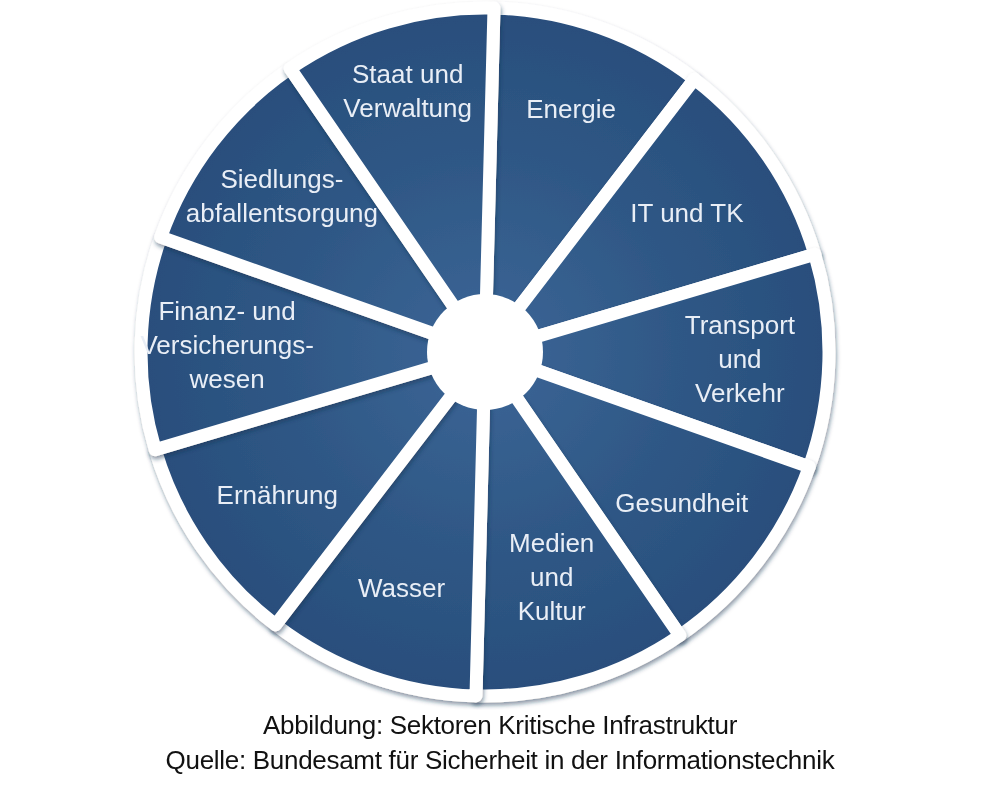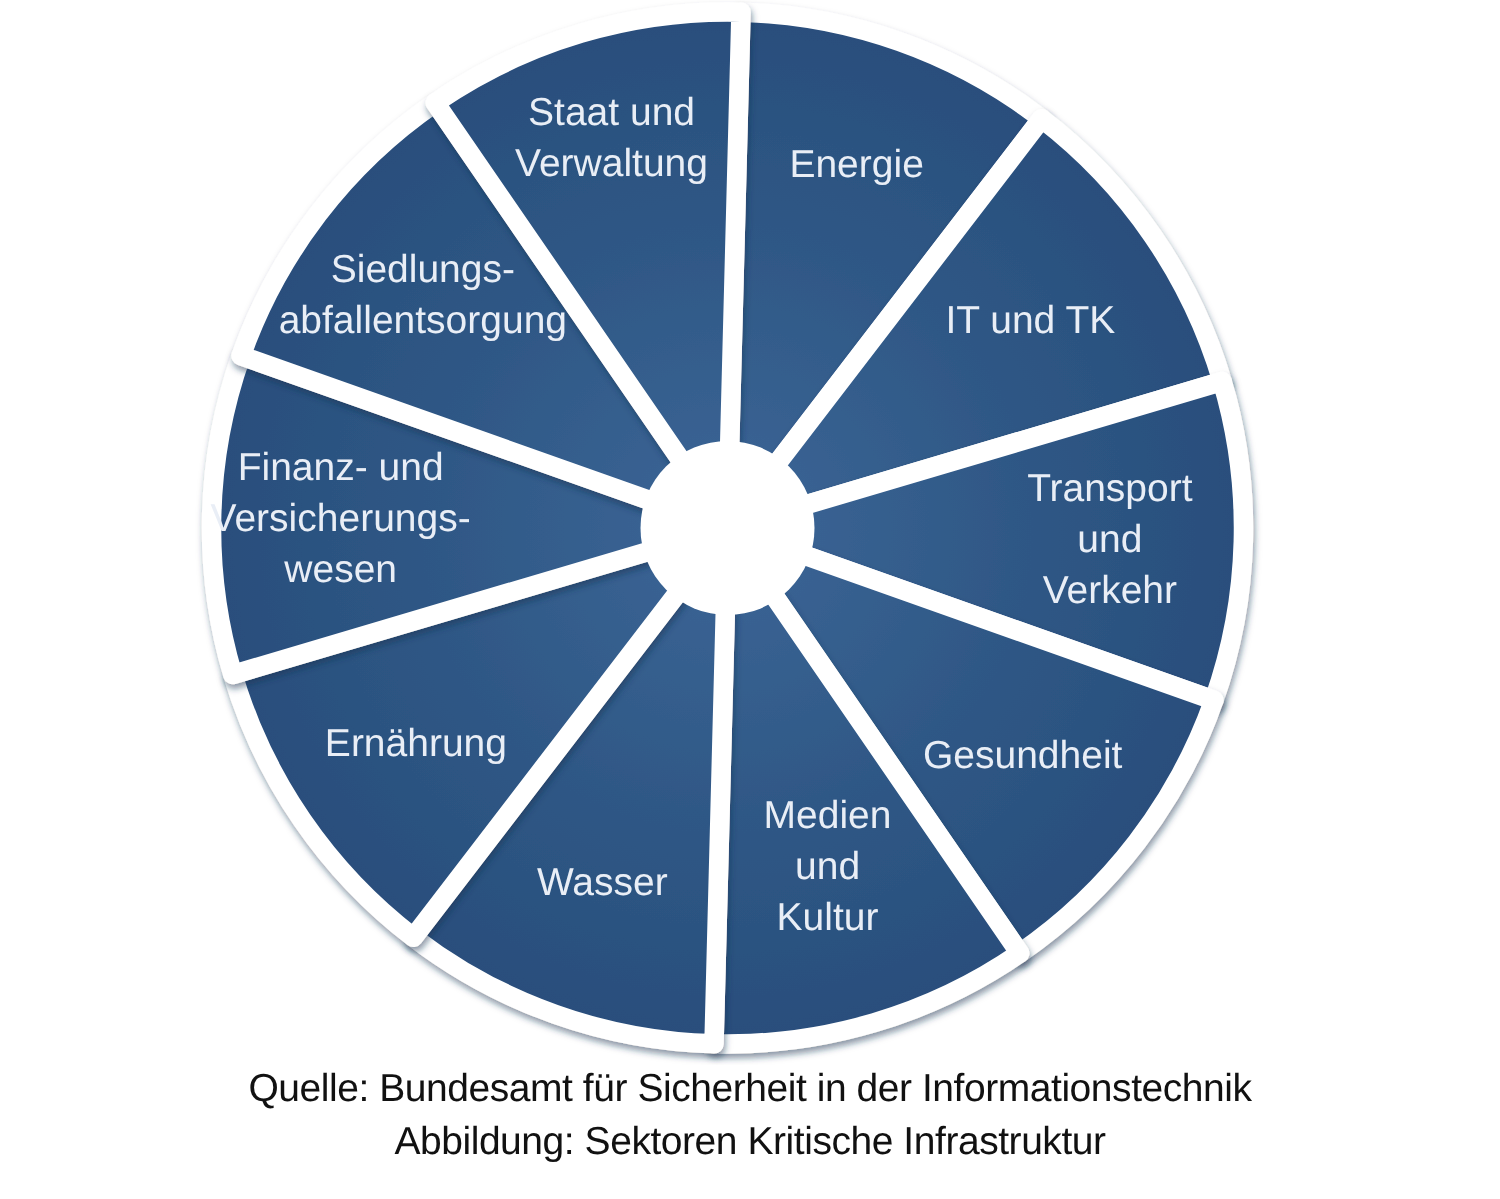--- a/index.html
+++ b/index.html
@@ -76,16 +76,16 @@
         <text class="wedge-label" text-anchor="middle"><tspan x="401.5" y="596.7">Wasser</tspan></text>
         <text class="wedge-label" text-anchor="middle"><tspan x="277.3" y="503.7">Ernährung</tspan></text>
         <text class="wedge-label" text-anchor="middle"><tspan x="227.1" y="320.2">Finanz- und</tspan><tspan x="227.1" y="354.2">Versicherungs-</tspan><tspan x="227.1" y="388.2">wesen</tspan></text>
         <text class="wedge-label" text-anchor="middle"><tspan x="281.9" y="188.2">Siedlungs-</tspan><tspan x="281.9" y="222.2">abfallentsorgung</tspan></text>
         <text class="wedge-label" text-anchor="middle"><tspan x="407.7" y="83.2">Staat und</tspan><tspan x="407.7" y="117.2">Verwaltung</tspan></text>
         <circle cx="485" cy="352" r="58" fill="#ffffff"></circle>
       </g>
   </svg>
 
   <div class="caption">
+    <div>Abbildung: Sektoren Kritische Infrastruktur</div>
     <div>Quelle: Bundesamt für Sicherheit in der Informationstechnik</div>
-    <div>Abbildung: Sektoren Kritische Infrastruktur</div>
   </div>
 </div>
 
 </body></html>

